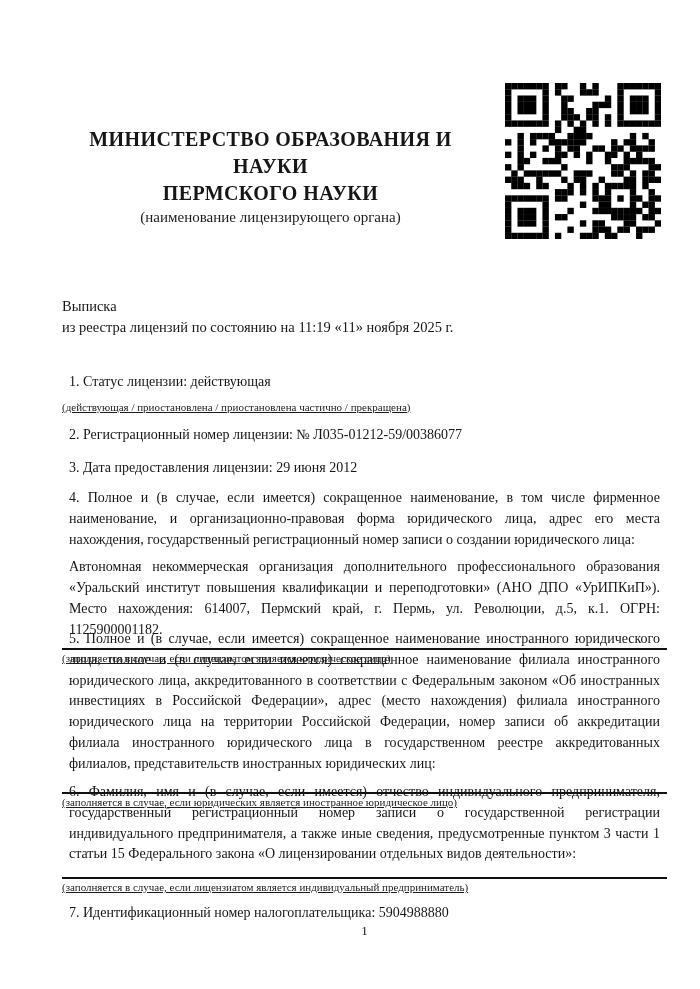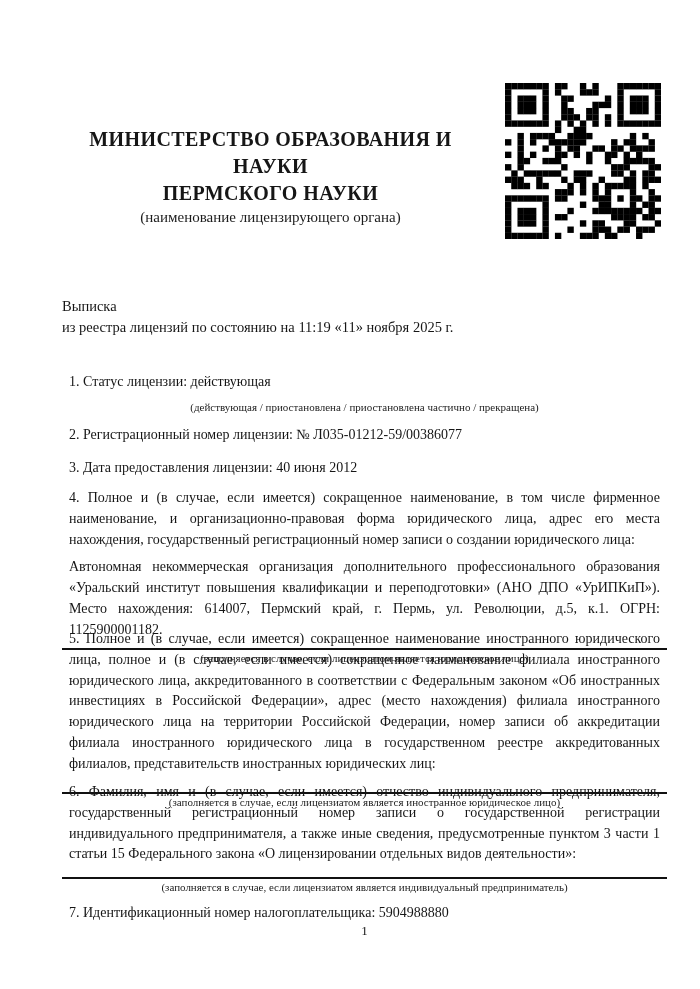--- a/index.html
+++ b/index.html
@@ -33,22 +33,23 @@
   .doc-title {
     left: 62px; top: 296px; width: 605px;
     text-align: left; font-size: 14.5px; line-height: 21px;
   }
 
   
   .field { left: 62px; width: 605px; font-size: 14px; line-height: 20.8px; }
   .field p { margin: 7px; }
   .just { text-align: justify; text-justify: inter-word; }
   .field-caption {
-    text-align: center; font-size: 11px; line-height: 15px;
+    font-size: 11px; line-height: 15px;
     color: #1c1c1c;
+    text-decoration: underline;
   }
   .cap-gap { margin-top: 1px; }
   .rule { border-top: 2px solid #111; height: 0; }
   .rule-tight { margin-top: 3px; }
   .rule-gap-lg { margin-top: 17px; }
   .rule-gap-md { margin-top: 12px; }
 
   .f1 { top: 365px; }
   .f1 .field-caption { margin-top: 2px; }
   .f2 { top: 418px; }
@@ -392,34 +393,34 @@
 <div class="abs field f1">
   <p>1. Статус лицензии: действующая</p>
   <div class="field-caption">(действующая / приостановлена / приостановлена частично / прекращена)</div>
 </div>
 
 <div class="abs field f2">
   <p>2. Регистрационный номер лицензии: № Л035-01212-59/00386077</p>
 </div>
 
 <div class="abs field f3">
-  <p>3. Дата предоставления лицензии: 40 июня 2012</p>
+  <p>3. Дата предоставления лицензии: 29 июня 2012</p>
 </div>
 
 <div class="abs field f4">
   <p class="just">4. Полное и (в случае, если имеется) сокращенное наименование, в том числе фирменное наименование, и организационно-правовая форма юридического лица, адрес его места нахождения, государственный регистрационный номер записи о создании юридического лица:</p>
   <p class="just">Автономная некоммерческая организация дополнительного профессионального образования «Уральский институт повышения квалификации и переподготовки» (АНО ДПО «УрИПКиП»). Место нахождения: 614007, Пермский край, г. Пермь, ул. Революции, д.5, к.1. ОГРН: 1125900001182.</p>
   <div class="rule rule-tight"></div>
   <div class="field-caption cap-gap">(заполняется в случае, если лицензиатом является юридическое лицо)</div>
 </div>
 
 <div class="abs field f5">
   <p class="just">5. Полное и (в случае, если имеется) сокращенное наименование иностранного юридического лица, полное и (в случае, если имеется) сокращенное наименование филиала иностранного юридического лица, аккредитованного в соответствии с Федеральным законом «Об иностранных инвестициях в Российской Федерации», адрес (место нахождения) филиала иностранного юридического лица на территории Российской Федерации, номер записи об аккредитации филиала иностранного юридического лица в государственном реестре аккредитованных филиалов, представительств иностранных юридических лиц:</p>
   <div class="rule rule-gap-lg"></div>
-  <div class="field-caption cap-gap">(заполняется в случае, если лицензиатом является иностранное юридическое лицо)</div>
+  <div class="field-caption cap-gap">(заполняется в случае, если юридических является иностранное юридическое лицо)</div>
 </div>
 
 <div class="abs field f6">
   <p class="just">6. Фамилия, имя и (в случае, если имеется) отчество индивидуального предпринимателя, государственный регистрационный номер записи о государственной регистрации индивидуального предпринимателя, а также иные сведения, предусмотренные пунктом 3 части 1 статьи 15 Федерального закона «О лицензировании отдельных видов деятельности»:</p>
   <div class="rule rule-gap-md"></div>
   <div class="field-caption cap-gap">(заполняется в случае, если лицензиатом является индивидуальный предприниматель)</div>
 </div>
 
 <div class="abs field f7">
   <p>7. Идентификационный номер налогоплательщика: 5904988880</p>

